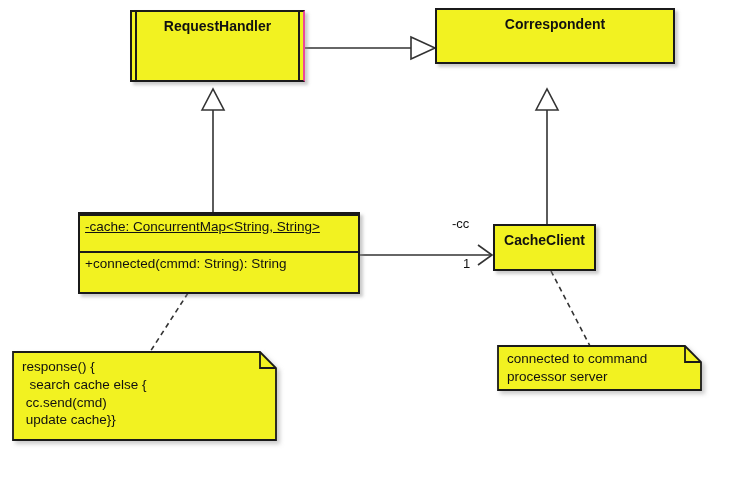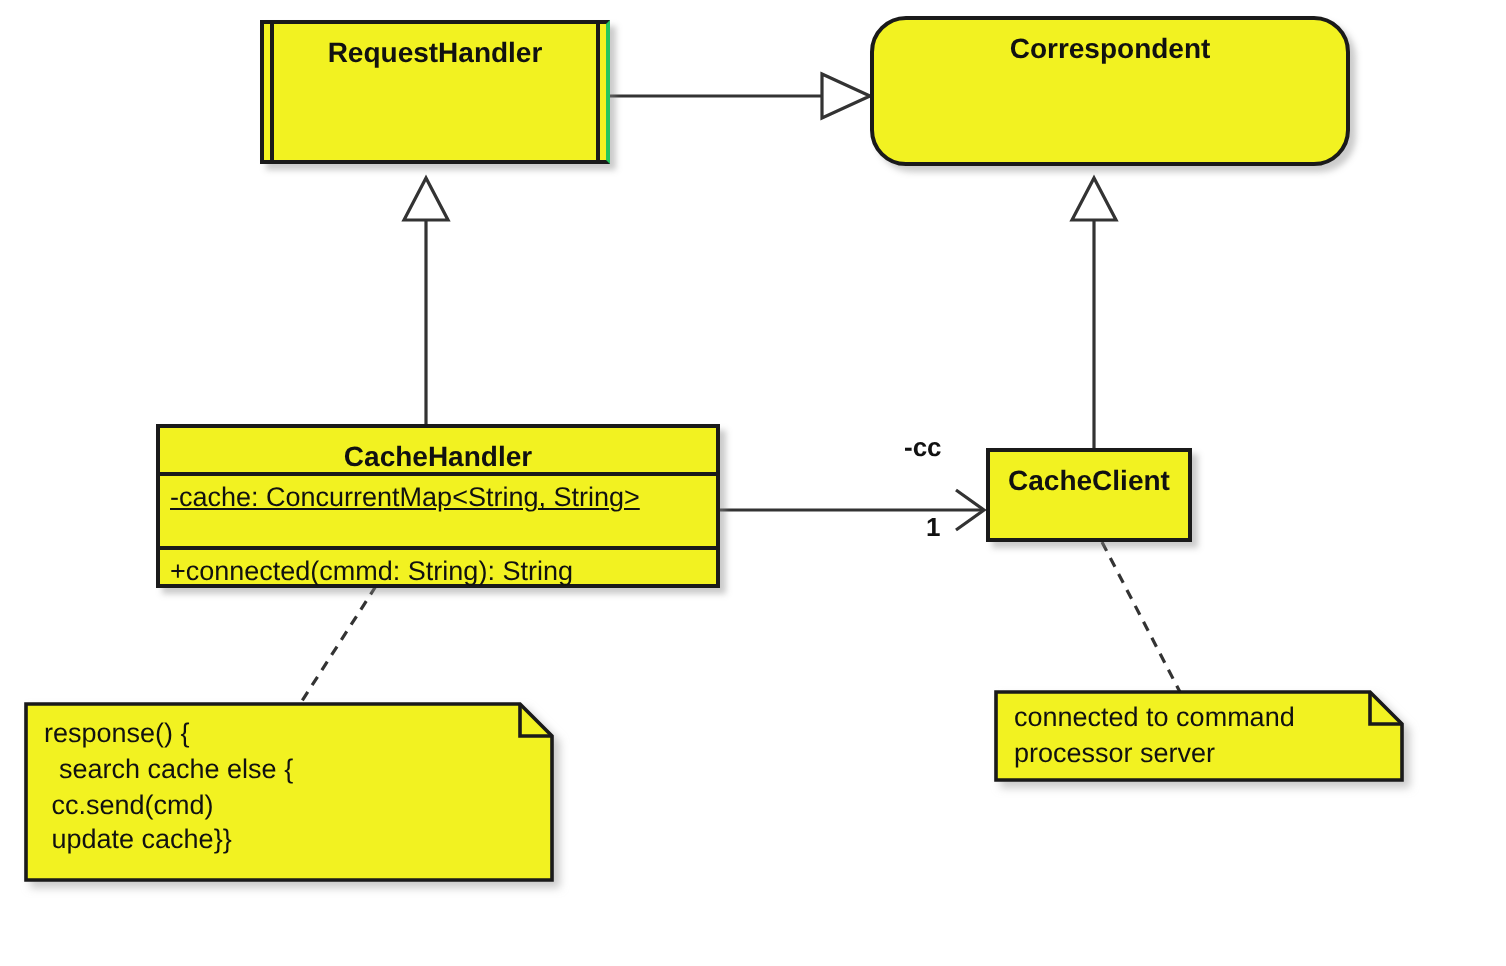--- a/index.html
+++ b/index.html
@@ -29,21 +29,21 @@
   .uml-box {
     position: absolute;
     background: #F2F221;
     border: 2px solid #1a1a1a;
     box-sizing: border-box;
     z-index: 2;
     box-shadow: 3px 3px 3px rgba(140,140,140,0.45);
   }
   .uml-box.active-class {
     border-left: 2px solid #1a1a1a;
-    border-right: 2px solid #22c55e;
+    border-right: 2px solid #ec4899;
   }
   .active-bar {
     position: absolute;
     top: 0;
     bottom: 0;
     width: 2px;
     background: #1a1a1a;
   }
   .active-bar.left  { left: 3px; }
   .active-bar.right { right: 3px; }
@@ -84,21 +84,20 @@
     z-index: 1;
   }
 
   
   .edge-label {
     position: absolute;
     font-size: 13px;
     color: #111111;
     z-index: 3;
     white-space: nowrap;
-    font-weight: bold;
   }
 </style>
 </head>
 <body>
 
 <div id="canvas">
 
   <svg class="layer edges" viewBox="0 0 753 483">
 
     <g>
@@ -124,26 +123,25 @@
     <line x1="188" y1="293" x2="150" y2="352" stroke="#333333" stroke-width="1.6" stroke-dasharray="5,4"></line>
     <line x1="551" y1="271" x2="590" y2="346" stroke="#333333" stroke-width="1.6" stroke-dasharray="5,4"></line>
   </svg>
 
   <div class="uml-box active-class" style="left:130px; top:10px; width:175px; height:72px;">
     <div class="active-bar left"></div>
     <div class="active-bar right"></div>
     <div class="cls-title">RequestHandler</div>
   </div>
 
-  <div class="uml-box" style="left:435px; top:8px; width:240px; height:75px;border-radius:18px;">
+  <div class="uml-box" style="left:435px; top:8px; width:240px; height:56px;">
     <div class="cls-title">Correspondent</div>
   </div>
 
   <div class="uml-box" style="left:78px; top:212px; width:282px; height:82px;">
-    <div class="cls-title">CacheHandler</div>
     <div class="compartment static-member">
       <span>-cache: ConcurrentMap&lt;String, String&gt;</span>
     </div>
     <div class="compartment">
       <span>+connected(cmmd: String): String</span>
     </div>
   </div>
 
   <div class="uml-box" style="left:493px; top:224px; width:103px; height:47px;">
     <div class="cls-title">CacheClient</div>

